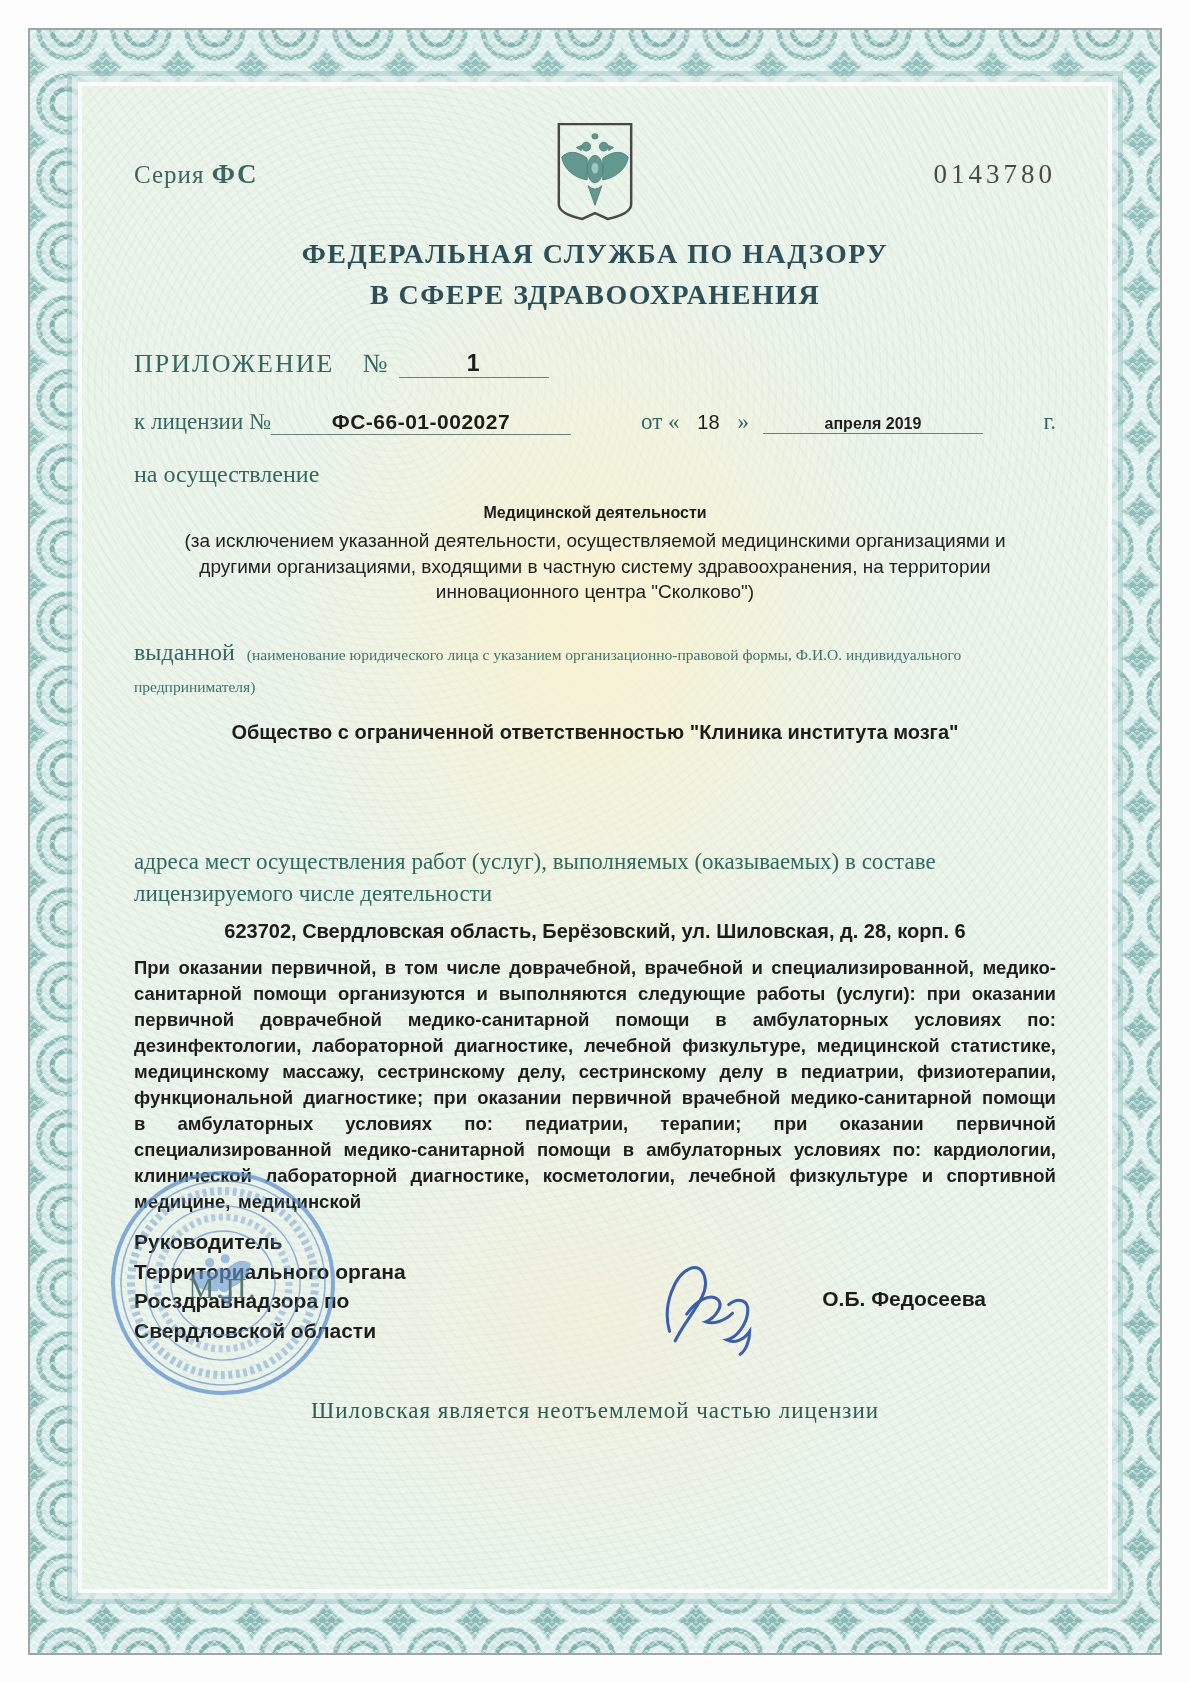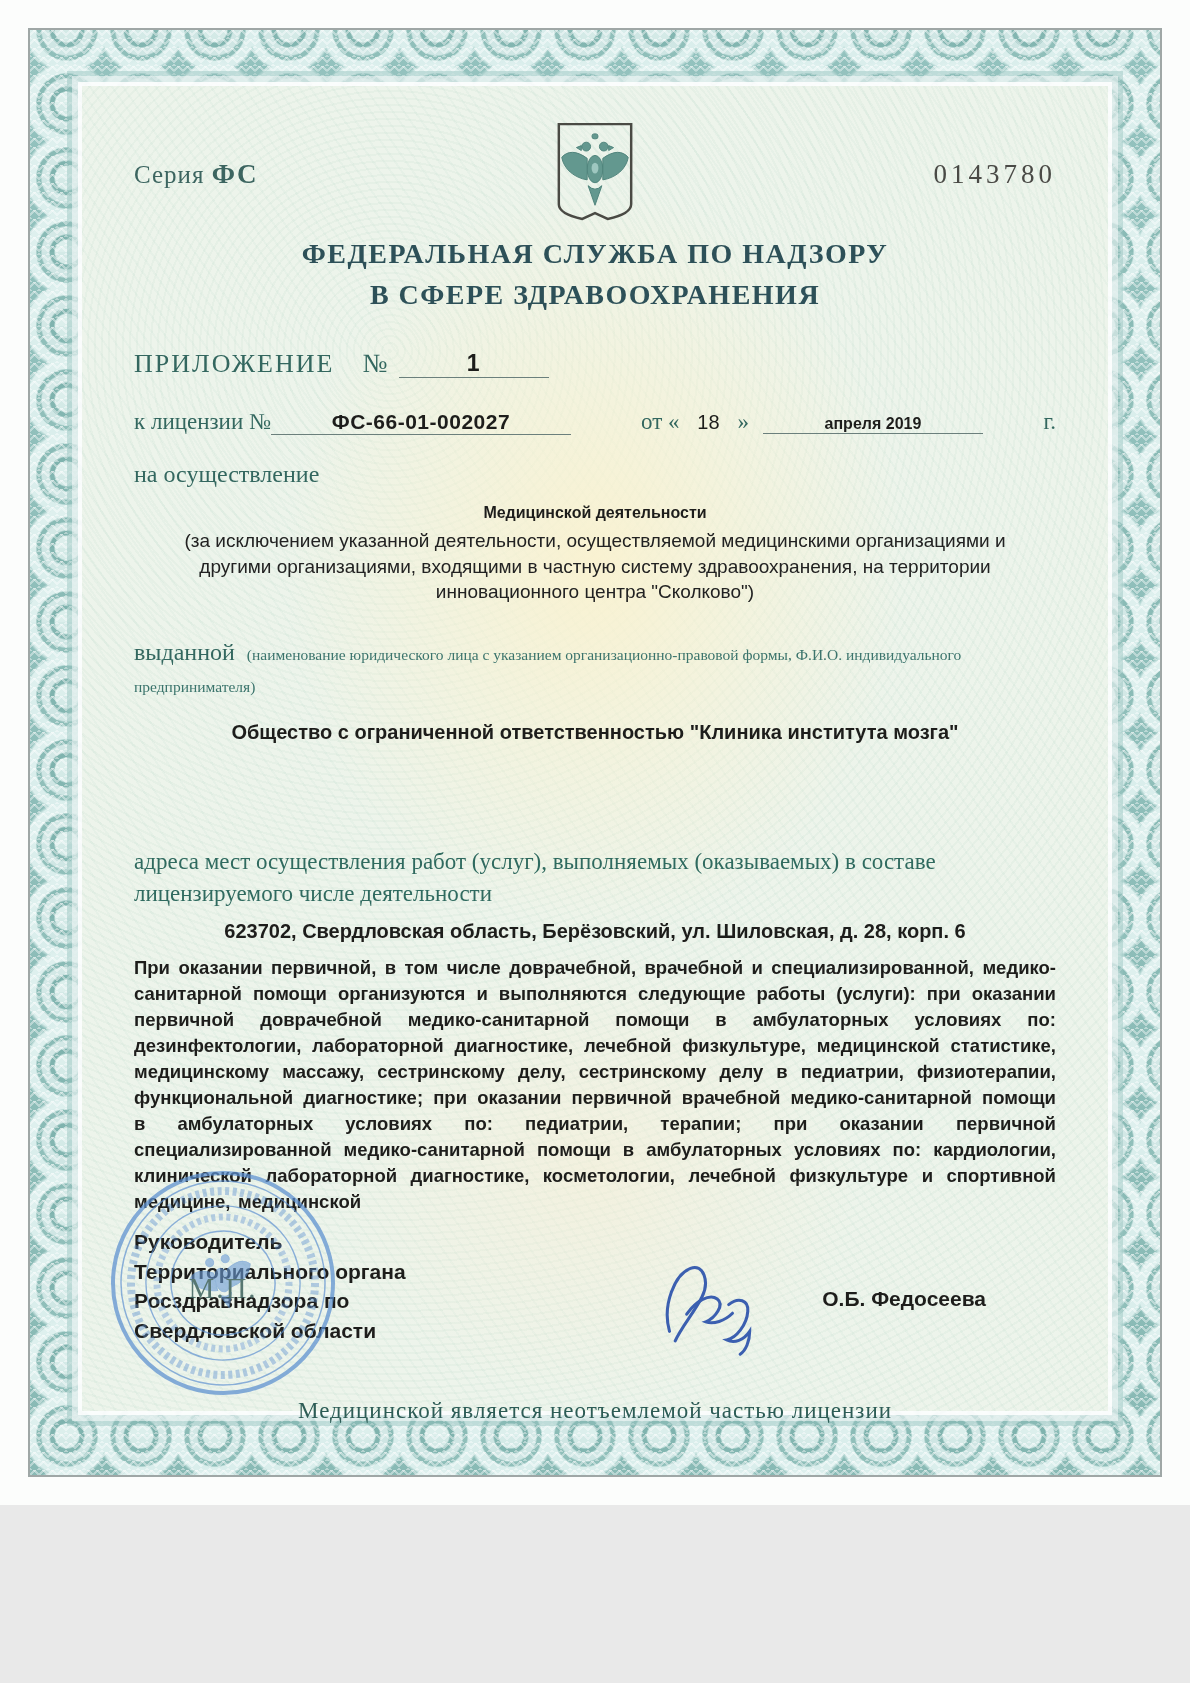--- a/index.html
+++ b/index.html
@@ -1,16 +1,16 @@
 <!DOCTYPE html>
 <html><head>
 <meta charset="utf-8">
 <style>
   html,body{margin:0;padding:0;background:#e9e9e9;}
-  .page{position:relative;width:1190px;height:1505px;background:#fcfdfc;margin:0 auto;overflow:hidden;
+  .page{position:relative;width:1190px;height:1683px;background:#fcfdfc;margin:0 auto;overflow:hidden;
         font-family:"Liberation Serif",serif;}
   
   .frame{position:absolute;inset:28px;border:2px solid #9fa7a6;
     background-color:#96c4bf;
     background-image:
       repeating-linear-gradient(45deg, rgba(255,255,255,.40) 0 2px, rgba(255,255,255,0) 2px 8px),
       repeating-linear-gradient(-45deg, rgba(255,255,255,.40) 0 2px, rgba(255,255,255,0) 2px 8px),
       radial-gradient(circle at 50% 100%, #dcefec 0 14%, #7fb3ae 16% 20%, #d3e8e6 22% 30%, #8abbb6 32% 36%, #def0ee 38% 48%, rgba(222,240,238,0) 52%),
       radial-gradient(circle at 50% 0%, #d4eae7 0 14%, #83b6b1 16% 20%, #cfe6e4 22% 30%, #90bfba 32% 36%, #daeeec 38% 48%, rgba(218,238,236,0) 52%),
       linear-gradient(#93c2be,#89bab5);
@@ -194,17 +194,17 @@
             <circle cx="127" cy="96" r="4"></circle>
             <ellipse cx="119" cy="116" rx="7" ry="12"></ellipse>
             <path d="M112,107 C100,100 93,101 88,107 C91,117 100,123 112,125 Z"></path>
             <path d="M126,107 C138,100 145,101 150,107 C147,117 138,123 126,125 Z"></path>
             <path d="M113,130 L119,144 L125,130 Q119,135 113,130 Z"></path>
           </g>
         </svg>
         <div class="mp-label">М.П.</div>
       </div>
 
-      <div class="footer-note">Медицинской является неотъемлемой частью лицензии</div>
+      <div class="footer-note">Шиловская является неотъемлемой частью лицензии</div>
 
     </div>
   </div>
 </div>
 
 </body></html>

